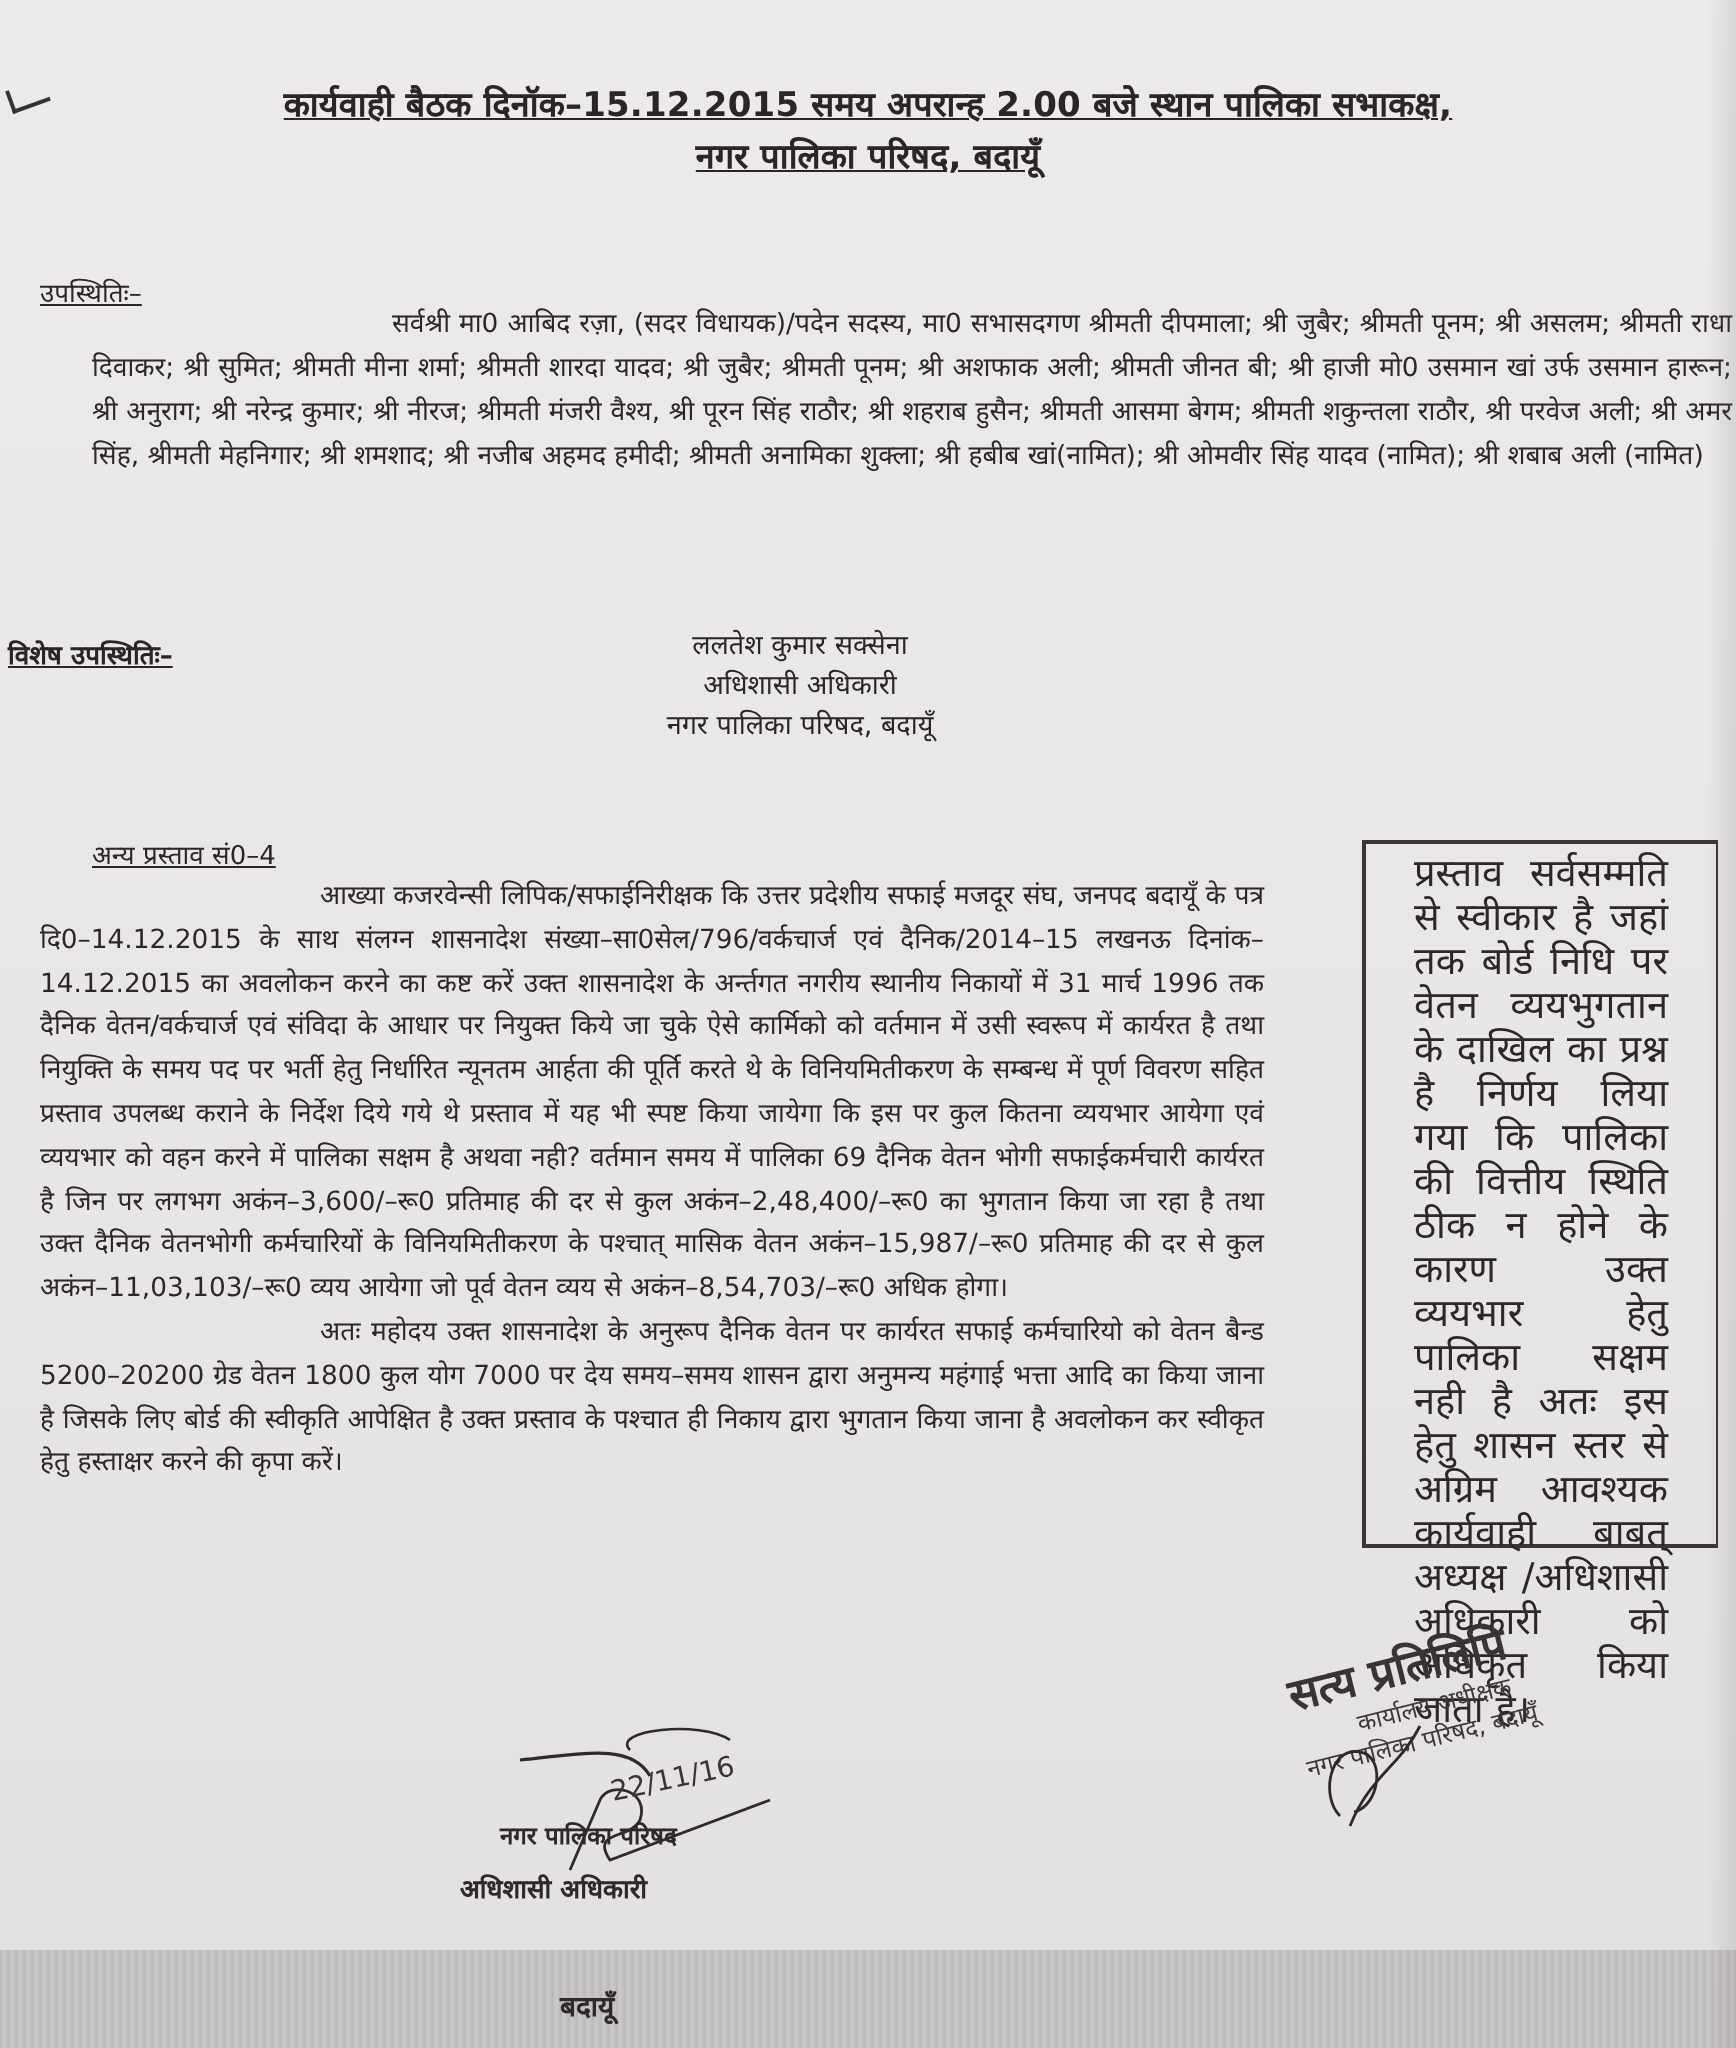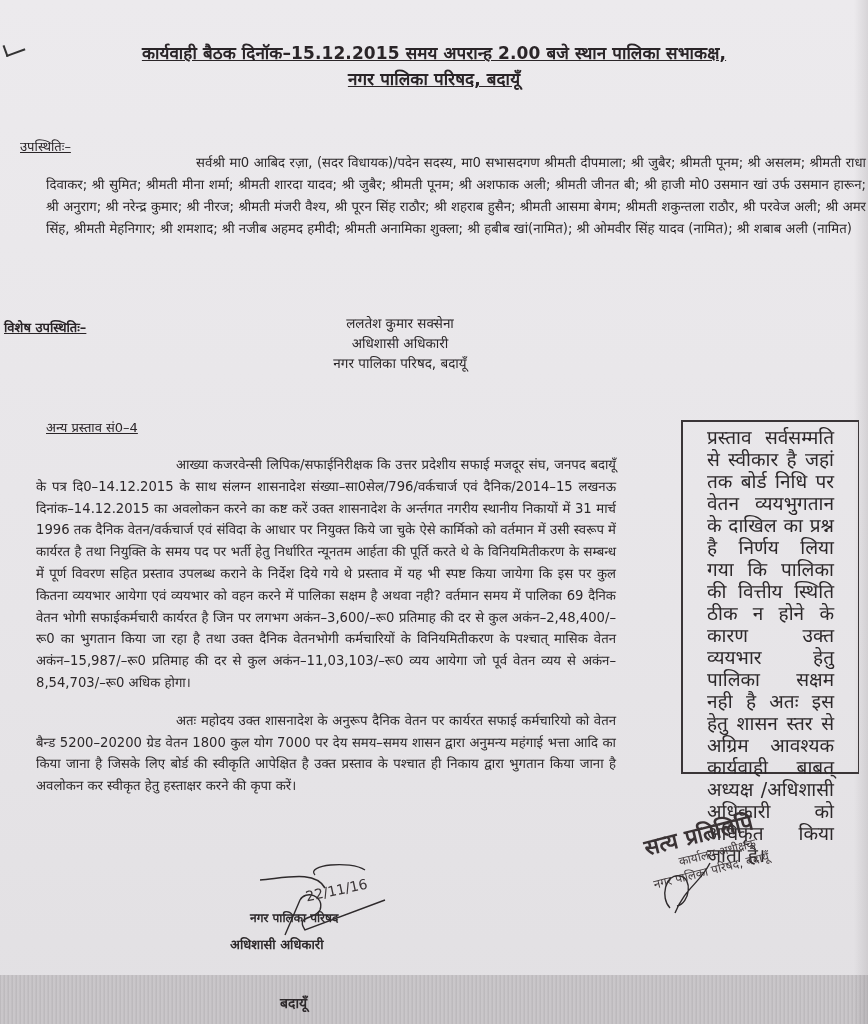--- a/index.html
+++ b/index.html
@@ -33,21 +33,21 @@
   }
   .attend-para .indent { display: inline-block; width: 150px; }
   .special-block {
     position: absolute; left: 280px; top: 313px; width: 240px;
     text-align: center; font-size: 13.5px; line-height: 20px;
   }
   .main-col {
     position: absolute; left: 20px; top: 438px; width: 612px;
     font-size: 13.2px; line-height: 21.8px; text-align: justify; color: #2c282a;
   }
-  .main-col p { margin: 16px; }
+  .main-col p { margin: 0; }
   .main-col .indent { display: inline-block; width: 140px; }
   .main-col .indent2 { display: inline-block; width: 100px; }
   .decision-box {
     position: absolute; left: 645px; top: 420px; width: 178px; height: 354px;
     border: 2px solid #3a3537; border-right-width: 1.5px;
     padding: 4px 24px; box-sizing: border-box;
     font-size: 19px; line-height: 22px; text-align: justify; color: #2c282a; margin-left: 36px;
   }
   .sig-stamp {
     position: absolute; left: 660px; top: 830px; width: 200px; height: 80px;

